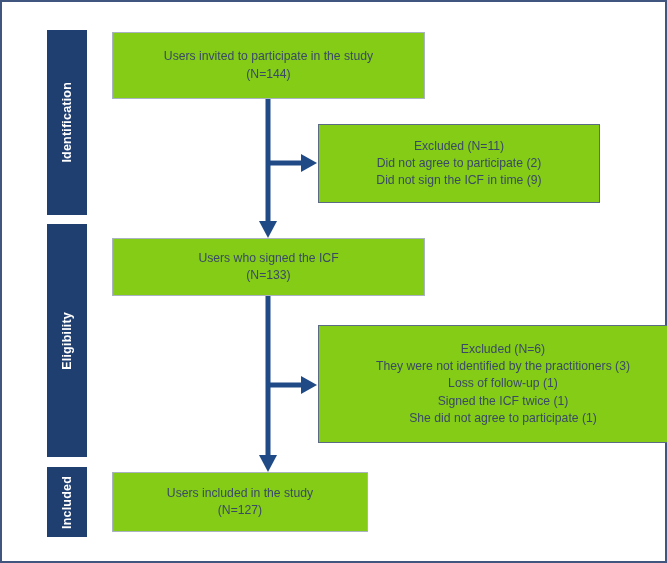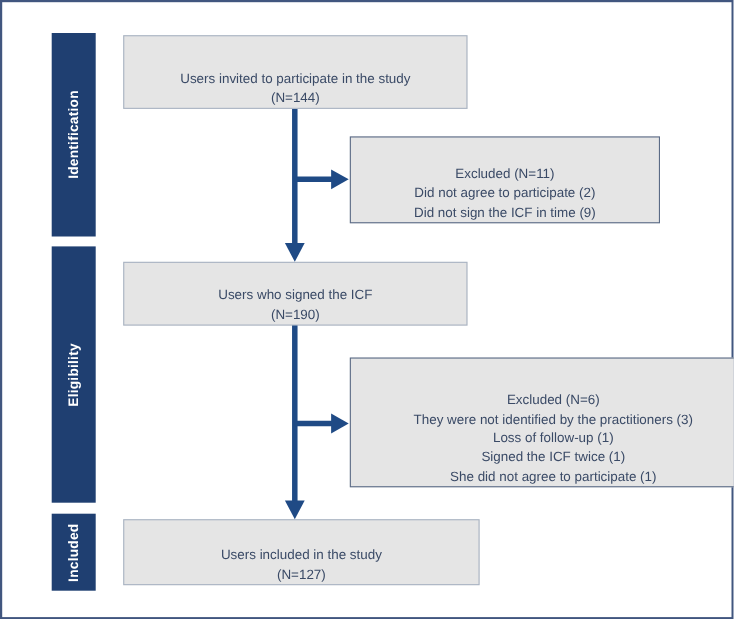--- a/index.html
+++ b/index.html
@@ -35,23 +35,23 @@
     letter-spacing: 0.2px;
     writing-mode: vertical-rl;
     transform: rotate(180deg);
     white-space: nowrap;
     line-height: 1;
   }
   .node-box {
     position: absolute;
     box-sizing: border-box;
     border: 1.5px solid #a9b3c2;
-    background: #e5e5e5;
+    background: #84cc16;
     display: flex;
-    align-items: flex-end;
+    align-items: center;
     justify-content: center;
     text-align: center;
   }
   .node-box.accent-border {
     border: 1.5px solid #5b6b86;
   }
   .node-text {
     color: #3a4a66;
     font-size: 12.2px;
     line-height: 1.42;
@@ -85,24 +85,24 @@
     <span class="stage-bar-label">Included</span>
   </div>
 
   <div class="node-box" style="left:110px; top:30px; width:313px; height:67px;">
     <div class="node-text">Users invited to participate in the study
 (N=144)</div>
   </div>
 
   <div class="node-box" style="left:110px; top:236px; width:313px; height:58px;">
     <div class="node-text">Users who signed the ICF
-(N=190)</div>
+(N=133)</div>
   </div>
 
-  <div class="node-box" style="left:110px; top:470px; width:324px; height:60px;">
+  <div class="node-box" style="left:110px; top:470px; width:256px; height:60px;">
     <div class="node-text">Users included in the study
 (N=127)</div>
   </div>
 
   <div class="node-box accent-border" style="left:316px; top:122px; width:282px; height:79px;">
     <div class="node-text">Excluded (N=11)
 Did not agree to participate (2)
 Did not sign the ICF in time (9)</div>
   </div>
 

